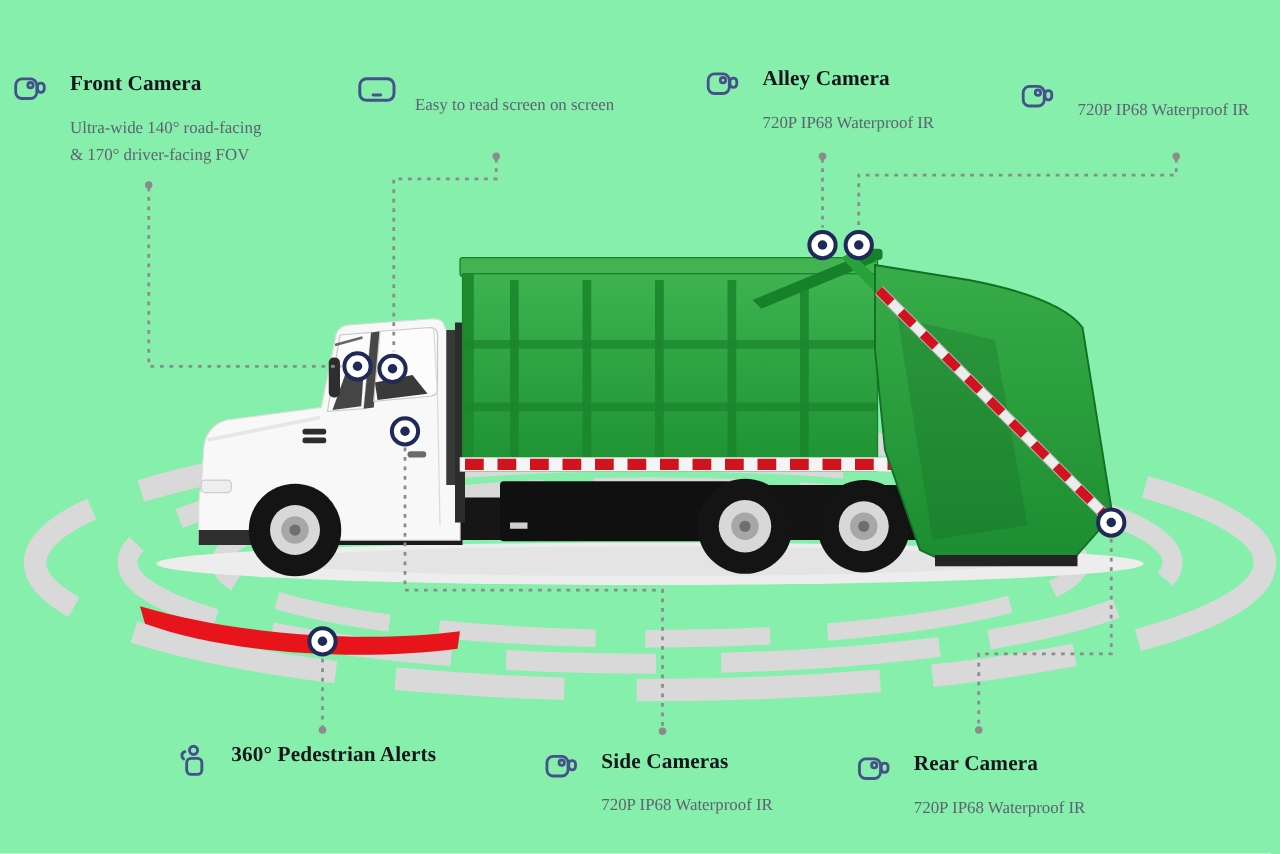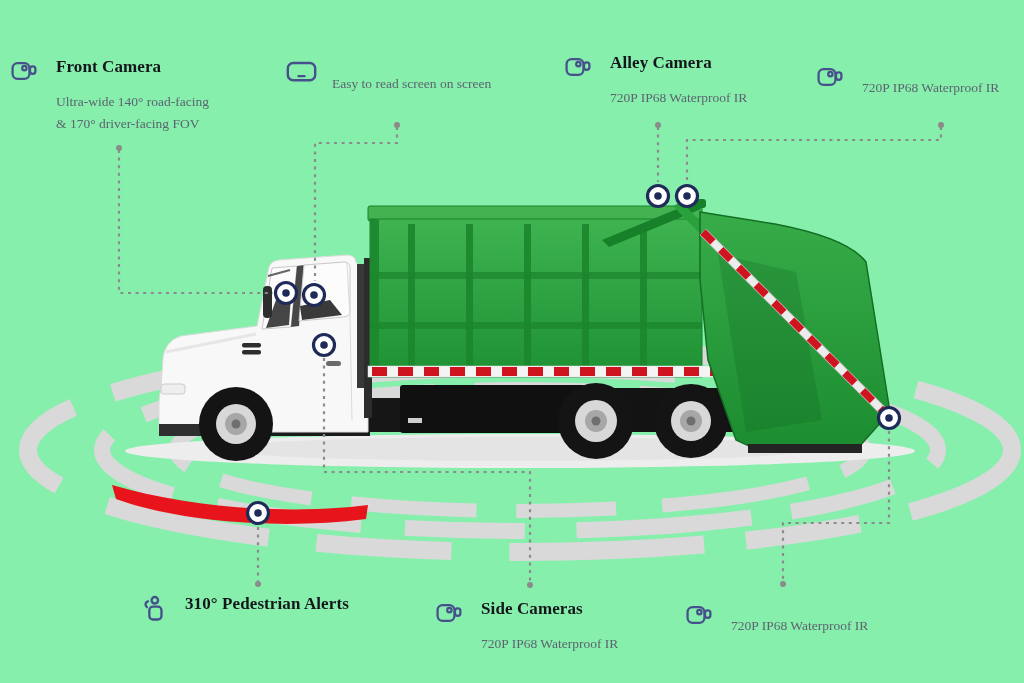--- a/index.html
+++ b/index.html
@@ -248,21 +248,21 @@
 
   <div class="callout" style="left:142px;top:594px">
     <span class="ico">
       <svg width="28" height="32" viewBox="0 0 24 27">
         <circle cx="11" cy="4.3" r="2.8"></circle>
         <path d="M4.2,10.2 C2.4,8.8 2.6,6 5,5.2"></path>
         <rect x="6.3" y="9.8" width="10.4" height="11" rx="3"></rect>
       </svg>
     </span>
     <div class="txt">
-      <div class="title">310° Pedestrian Alerts</div>
+      <div class="title">360° Pedestrian Alerts</div>
     </div>
   </div>
 
   <div class="callout" style="left:435px;top:599px">
     <span class="ico">
       <svg width="31" height="27" viewBox="0 0 26 24">
         <rect x="1.5" y="4.5" width="15" height="14" rx="4.5"></rect>
         <circle cx="12" cy="9" r="1.9"></circle>
         <rect x="17" y="7.5" width="4.8" height="6.6" rx="2.3"></rect>
       </svg>
@@ -275,17 +275,18 @@
 
   <div class="callout" style="left:685px;top:601px">
     <span class="ico">
       <svg width="31" height="27" viewBox="0 0 26 24">
         <rect x="1.5" y="4.5" width="15" height="14" rx="4.5"></rect>
         <circle cx="12" cy="9" r="1.9"></circle>
         <rect x="17" y="7.5" width="4.8" height="6.6" rx="2.3"></rect>
       </svg>
     </span>
     <div class="txt">
+      <div class="title">Rear Camera</div>
       <div class="sub">720P IP68 Waterproof IR</div>
     </div>
   </div>
 
 </div>
 
 </body></html>

